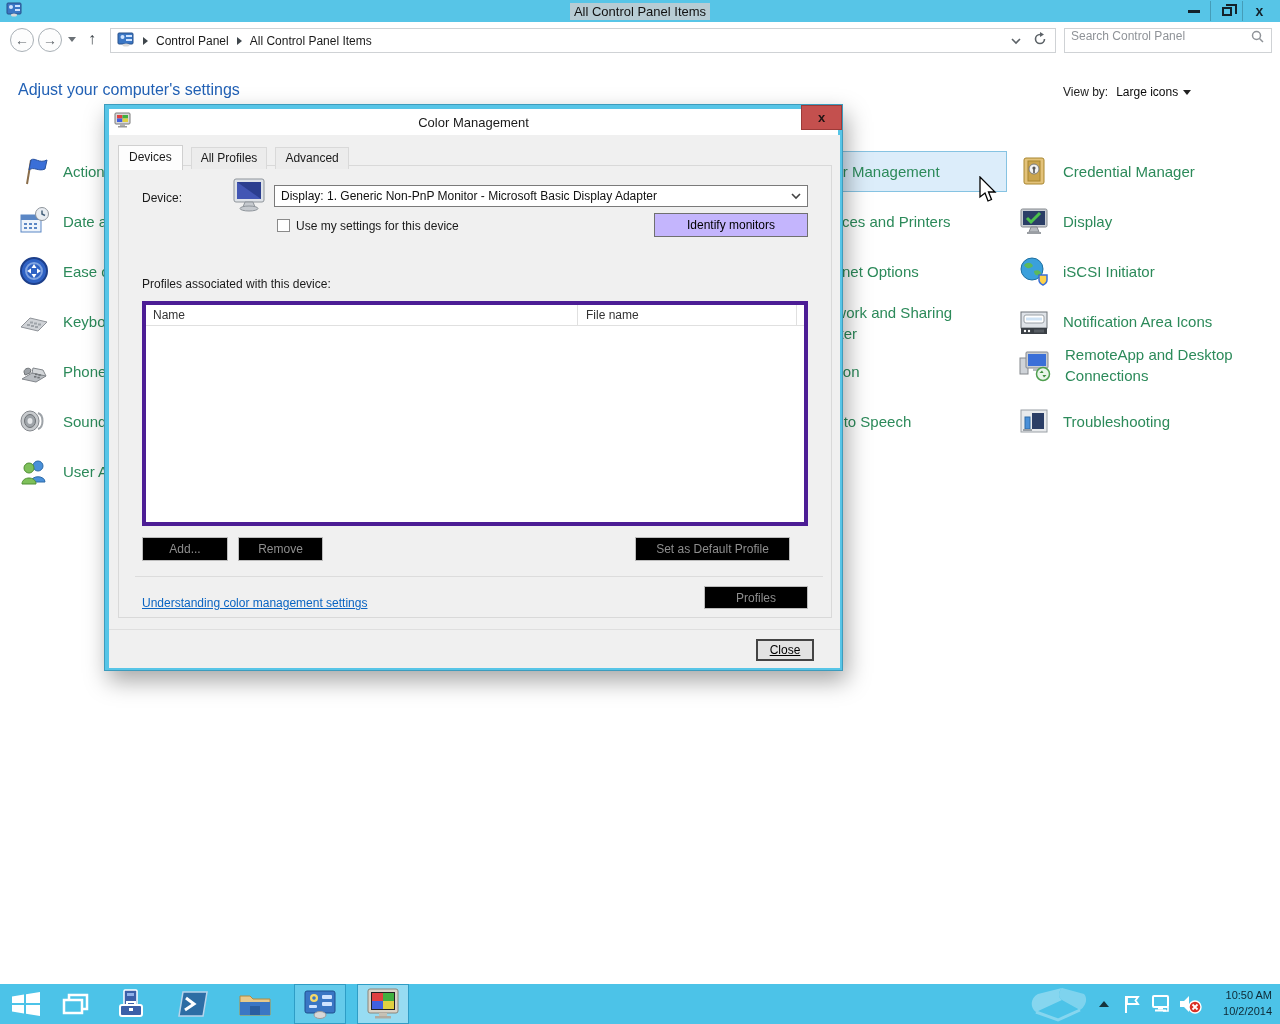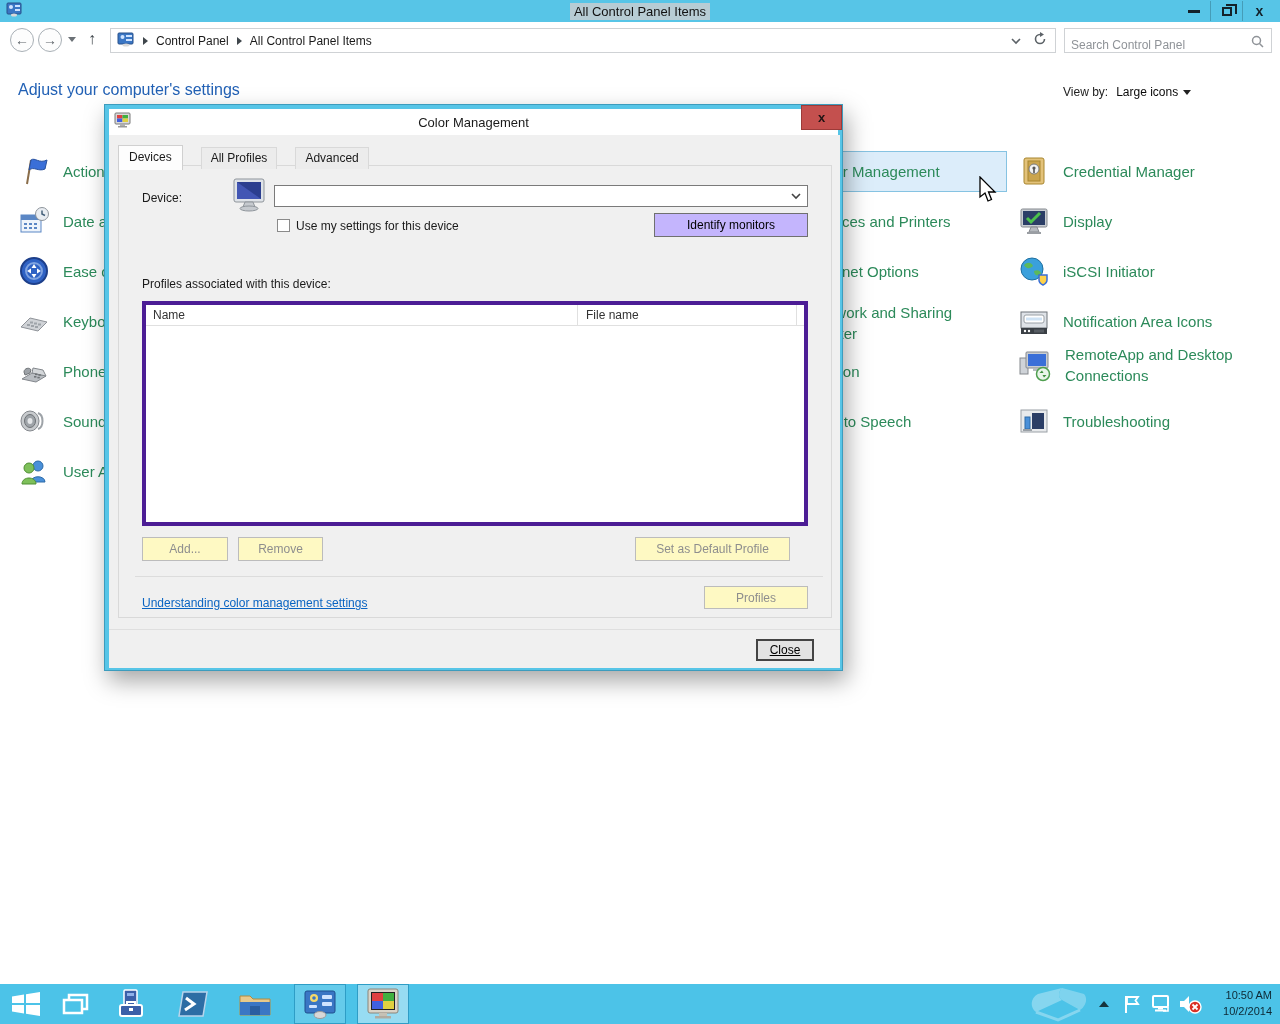--- a/index.html
+++ b/index.html
@@ -18,21 +18,21 @@
   .glyph-restore:before { content:""; position:absolute; left:2px; top:-5px; width:9px; height:8px; border:2px solid #14222a; border-bottom:none; border-left:none; }
   .glyph-x { font-weight:bold; font-size:14px; line-height:1; }
 
   .navbar { position:absolute; left:0; top:22px; width:1280px; height:34px; background:#fff; }
   .navcircle { position:absolute; top:6px; width:24px; height:24px; border:1px solid #a9b0b6; border-radius:50%; display:flex; align-items:center; justify-content:center; color:#5d6368; font-size:14px; background:#fdfdfd; }
   .chev-down { width:0; height:0; border-left:4px solid transparent; border-right:4px solid transparent; border-top:5px solid #6b7176; }
   .up-arrow { position:absolute; top:8px; font-size:16px; color:#3f464b; font-weight:bold; }
   .crumbbar { position:absolute; left:110px; top:6px; width:946px; height:25px; border:1px solid #cfd2d5; background:#fff; display:flex; align-items:center; font-size:12px; color:#1a1a1a; }
   .crumb-sep { width:0; height:0; border-top:4px solid transparent; border-bottom:4px solid transparent; border-left:5px solid #3f464b; margin:0 8px; }
   .crumb-right { margin-left:auto; display:flex; align-items:center; gap:12px; padding-right:8px; }
-  .searchbox { position:absolute; left:1064px; top:6px; width:208px; height:25px; border:1px solid #cfd2d5; background:#fff; display:flex; align-items:flex-end; }
+  .searchbox { position:absolute; left:1064px; top:6px; width:208px; height:25px; border:1px solid #cfd2d5; background:#fff; display:flex; align-items:flex-start; }
   .searchbox input { border:none; outline:none; flex:1; font-size:12px; color:#333; padding:0 6px; font-family:"Liberation Sans",sans-serif; }
   .searchbox input::placeholder { color:#8f9398; }
 
   
   .content { position:absolute; left:0; top:56px; width:1280px; height:928px; background:#fff; }
   .heading { position:absolute; left:18px; top:25px; font-size:16px; color:#2261b5; }
   .viewby { position:absolute; left:1063px; top:29px; font-size:12px; color:#222; display:flex; align-items:center; gap:8px; }
   .viewby .val { color:#0a0a0a; display:flex; align-items:center; gap:5px; }
   .viewby .chev { width:0;height:0;border-left:4px solid transparent;border-right:4px solid transparent;border-top:5px solid #222; }
 
@@ -42,32 +42,32 @@
   .hl-box { position:absolute; left:800px; top:95px; width:207px; height:41px; background:#dcedfa; border:1px solid #86c3e2; }
 
   
   .dialog { position:absolute; left:104px; top:104px; width:739px; height:567px; background:#57c5e7; border:1px solid #3d9cbd; box-shadow:4px 10px 22px rgba(0,0,0,0.35); z-index:40; }
   .dlg-title { position:absolute; left:4px; top:4px; width:729px; height:26px; background:#fff; display:flex; align-items:center; }
   .dlg-title .ttl { position:absolute; left:0; right:0; text-align:center; font-size:13px; color:#1a1a1a; }
   .dlg-close { position:absolute; right:0px; top:0px; width:41px; height:25px; background:#c4504e; border:1px solid #9c3a38; display:flex; align-items:center; justify-content:center; color:#201414; font-weight:bold; font-size:13px; z-index:5; }
   .dlg-body { position:absolute; left:4px; top:30px; width:731px; height:533px; background:#f0f0f0; }
 
   .tabs { position:absolute; left:9px; top:9px; display:flex; align-items:flex-end; z-index:3; }
-  .tab { font-size:12px; color:#1a1a1a; border:1px solid #d9d9d9; border-bottom:none; background:#ececec; padding:3px 9px 4px; margin-right:18px; }
+  .tab { font-size:12px; color:#1a1a1a; border:1px solid #d9d9d9; border-bottom:none; background:#ececec; padding:3px 9px 4px; margin-right:8px; }
   .tab.active { background:#fdfdfd; padding:4px 10px 6px; position:relative; top:1px; border-color:#d0d0d0; }
   .tabpanel { position:absolute; left:9px; top:30px; width:714px; height:453px; border:1px solid #d9d9d9; background:#f0f0f0; }
 
   .dlabel { position:absolute; font-size:12px; color:#1a1a1a; }
   .combo { position:absolute; left:165px; top:50px; width:534px; height:22px; background:#fff; border:1px solid #7a7a7a; display:flex; align-items:center; font-size:12px; color:#111; padding:0 6px; }
   .combo .chev { margin-left:auto; color:#444; font-size:11px; }
   .checkbox { position:absolute; left:168px; top:84px; width:13px; height:13px; background:#fff; border:1px solid #8a8a8a; }
 
   .btn { position:absolute; font-size:12px; display:flex; align-items:center; justify-content:center; font-family:"Liberation Sans",sans-serif; }
   .btn.en { background:#c4b5fd; border:1px solid #707070; color:#000; }
-  .btn.dis { background:#fef9c3; border:1px solid #bcbcbc; color:#8e8e8e; }
+  .btn.dis { background:#000000; border:1px solid #bcbcbc; color:#8e8e8e; }
   .btn.default { background:#e3e3e3; border:2px solid #444; color:#000; }
 
   .listbox { position:absolute; left:33px; top:166px; width:666px; height:225px; background:#fff; border:4px solid #4c1d95; }
   .listhdr { position:absolute; left:0; top:0; width:100%; height:21px; border-bottom:1px solid #e0e0e0; display:flex; font-size:12px; color:#333; }
   .listhdr .c1 { width:432px; border-right:1px solid #e0e0e0; padding:3px 0 0 7px; }
   .listhdr .c2 { width:219px; border-right:1px solid #e0e0e0; padding:3px 0 0 8px; }
   .hrline { position:absolute; left:26px; top:441px; width:688px; border-top:1px solid #dcdcdc; }
   .dlink { position:absolute; left:33px; top:461px; font-size:12px; color:#0a64c2; text-decoration:underline; }
   .footersep { position:absolute; left:0; top:494px; width:731px; border-top:1px solid #dfdfdf; }
 
@@ -360,20 +360,21 @@
     <span style="position:absolute;left:122px;top:42px;">
       <svg width="38" height="36">
           <rect x="3" y="2" width="30" height="23" rx="2" fill="#dfe3e8" stroke="#8f959b"></rect>
           <rect x="6" y="5" width="24" height="17" fill="#2b3e8f"></rect>
           <path d="M6 5 L30 22 H6 Z" fill="#4256b4"></path>
           <path d="M14 25 l8 0 2 5 -12 0 Z" fill="#c6cacf" stroke="#8f959b"></path>
           <ellipse cx="18" cy="31.5" rx="9" ry="2.5" fill="#c6cacf" stroke="#8f959b"></ellipse>
         </svg>
     </span>
     <div class="combo">
+      <span>Display: 1. Generic Non-PnP Monitor - Microsoft Basic Display Adapter</span>
       <span class="chev"><svg width="10" height="7">
             <path d="M1 1 L5 5 L9 1" fill="none" stroke="#444" stroke-width="1.6"></path>
           </svg></span>
     </div>
     <div class="checkbox"></div>
     <div class="dlabel" style="left:187px;top:84px;">Use my settings for this device</div>
     <div class="btn en" style="left:545px;top:78px;width:154px;height:24px;">Identify monitors</div>
 
     <div class="dlabel" style="left:33px;top:142px;">Profiles associated with this device:</div>
 

